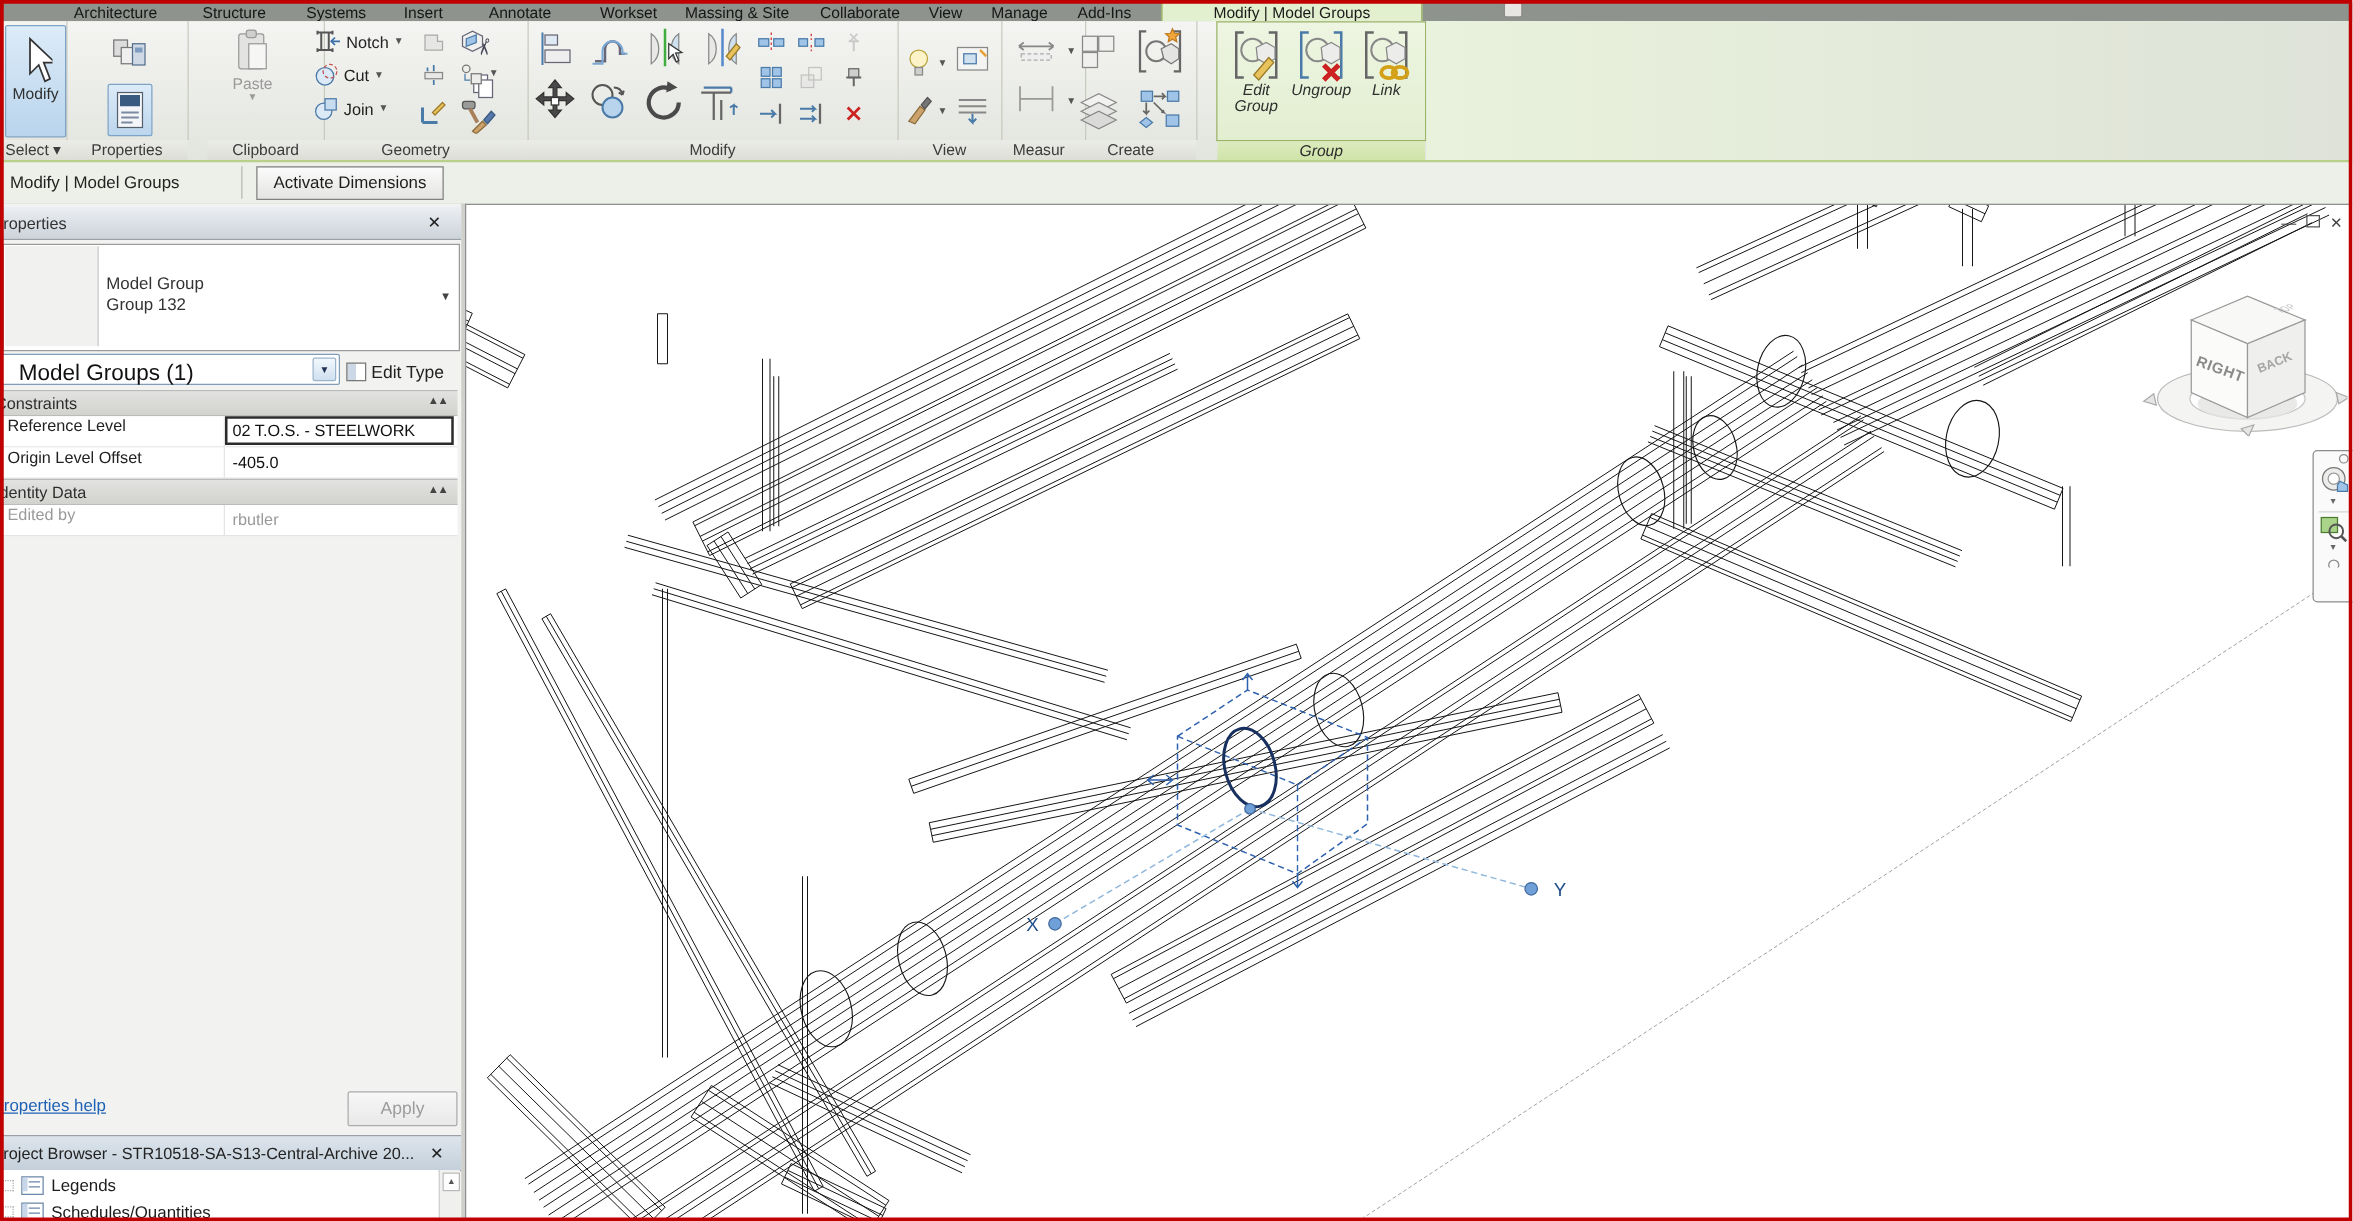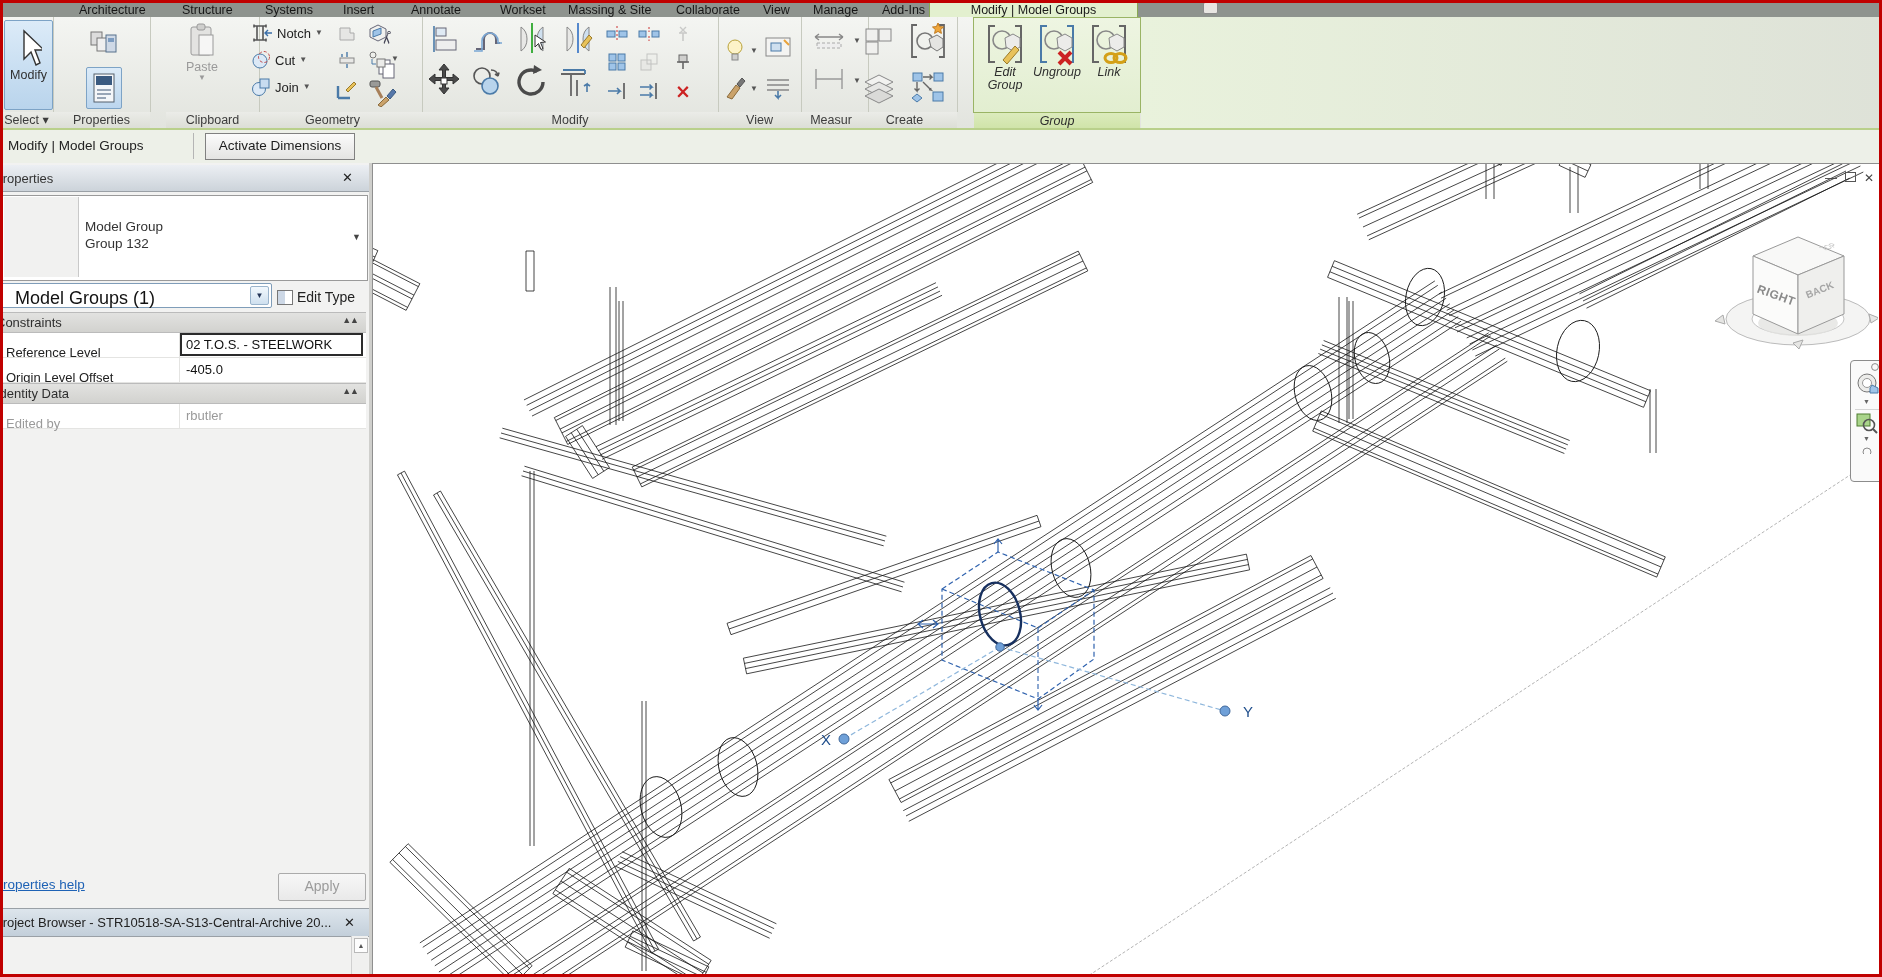--- a/index.html
+++ b/index.html
@@ -3,21 +3,21 @@
 <meta charset="utf-8">
 <style>
   html,body{margin:0;padding:0;}
   body{width:1882px;height:977px;position:relative;overflow:hidden;
        font-family:"Liberation Sans","DejaVu Sans",sans-serif;background:#f0f0ef;}
   .abs{position:absolute;}
   
   #red-frame{position:absolute;inset:0;border:3px solid #c00000;z-index:900;pointer-events:none;}
   
   #tabrow{position:absolute;left:0;top:2px;width:1882px;height:15px;background:#8e938e;overflow:hidden;}
-  .tab{position:absolute;top:0;height:15px;line-height:17px;font-size:12.5px;color:#161616;white-space:nowrap;margin-left:20px;}
+  .tab{position:absolute;top:0;height:15px;line-height:17px;font-size:12.5px;color:#161616;white-space:nowrap;}
   #ctx-tab{position:absolute;top:0;height:15px;background:#e3f0cf;border-left:1px solid #89a854;border-right:1px solid #89a854;
            text-align:center;line-height:17px;font-size:12.5px;color:#1a1a1a;}
   #tab-extra-icon{position:absolute;top:2px;width:13px;height:10px;background:#e8e6e2;border:1px solid #8a8a8a;border-radius:2px;}
   
   #ribbon{position:absolute;left:0;top:17px;width:1882px;height:111px;
           background:linear-gradient(#f4f5f2,#e2e4de);}
   .panel{position:absolute;top:0;height:95px;border-right:1px solid #c7cabf;}
   .plabel{position:absolute;left:0;right:0;top:95px;height:16px;background:linear-gradient(#ebece8,#dcded6);
           text-align:center;font-size:12.5px;color:#3c3c3c;line-height:16px;white-space:nowrap;}
   .panel.ctx{background:linear-gradient(#eef5e2,#e2eed0);border:1px solid #9ab465;}
@@ -61,21 +61,21 @@
   #edit-type{position:absolute;left:277px;top:2px;height:20px;display:flex;align-items:flex-end;gap:4px;font-size:14px;color:#222;}
   .etype-icon{width:14px;height:13px;border:1px solid #777;background:
       linear-gradient(90deg,#cdd8e6 50%,#fff 50%);}
   
   #prop-grid{position:absolute;left:0;top:149px;width:366px;}
   .sect{height:19px;background:linear-gradient(#e2e2e0,#d2d2cf);border-top:1px solid #bbb;border-bottom:1px solid #bbb;
       font-size:13px;color:#2e2e2e;position:relative;}
   .sect .n{position:absolute;left:-4px;top:2px;}
   .sect .chev{position:absolute;right:8px;top:2px;font-size:9px;color:#444;letter-spacing:-1px;}
   .prow{height:24px;display:flex;border-bottom:1px solid #e4e4e2;background:#fff;position:relative;font-size:13px;}
-  .prow .lab{width:180px;color:#222;padding:12px 0 0 6px;box-sizing:border-box;border-right:1px solid #e4e4e2;}
+  .prow .lab{width:180px;color:#222;padding:0 0 0 6px;box-sizing:border-box;border-right:1px solid #e4e4e2;}
   .prow .val{flex:1;color:#111;padding:4px 0 0 6px;position:relative;}
   .prow.dis .lab,.prow.dis .val{color:#9a9a9a;}
   .valbox{position:absolute;left:0;top:0;right:3px;bottom:1px;border:2px solid #2b2b2b;padding:2px 0 0 4px;}
   
   #prop-help{position:absolute;left:-6px;top:714px;font-size:13.5px;color:#1e62b5;text-decoration:underline;}
   #apply-btn{position:absolute;left:278px;top:710px;width:86px;height:26px;background:linear-gradient(#f7f7f7,#e9e9e9);
       border:1px solid #ababab;border-radius:2px;text-align:center;font-size:14px;color:#9b9b9b;line-height:25px;}
   
   #pb-title{position:absolute;left:0;top:745px;width:369px;height:27px;background:linear-gradient(#dde5ec,#c3cfda);
       border-top:1px solid #9aa0a6;border-bottom:1px solid #9aa0a6;font-size:13px;color:#222;overflow:hidden;}
@@ -532,20 +532,32 @@
         <div class="lab">Edited by</div>
         <div class="val">rbutler</div>
       </div>
     </div>
   <a id="prop-help">Properties help</a>
   <div id="apply-btn">Apply</div>
   <div id="pb-title">
     <span class="t">Project Browser - STR10518-SA-S13-Central-Archive 20...</span>
     <span class="closex" style="right:14px;top:6px;">✕</span>
   </div>
+  <div id="pb-tree">
+      <div class="titem" style="top: 2px;">
+        <span class="texp"></span>
+        <span class="ticon"></span>
+        <span>Legends</span>
+      </div>
+      <div class="titem" style="top: 23px;">
+        <span class="texp"></span>
+        <span class="ticon"></span>
+        <span>Schedules/Quantities</span>
+      </div>
+    </div>
   <div id="pb-scroll">
     <div class="up">▲</div>
   </div>
 </div>
 <div id="panel-gap"></div>
 
 <div id="canvas">
   <svg id="wire" width="1507" height="814" viewBox="372 163 1507 814">
       <line x1="553.302023933695" y1="416.5784830732437" x2="1078.302023933695" y2="154.57848307324375" stroke="#161616" stroke-width="0.8"></line>
       <line x1="554.775578668282" y1="419.5312167971301" x2="1079.7755786682822" y2="157.53121679713013" stroke="#161616" stroke-width="0.8"></line>

